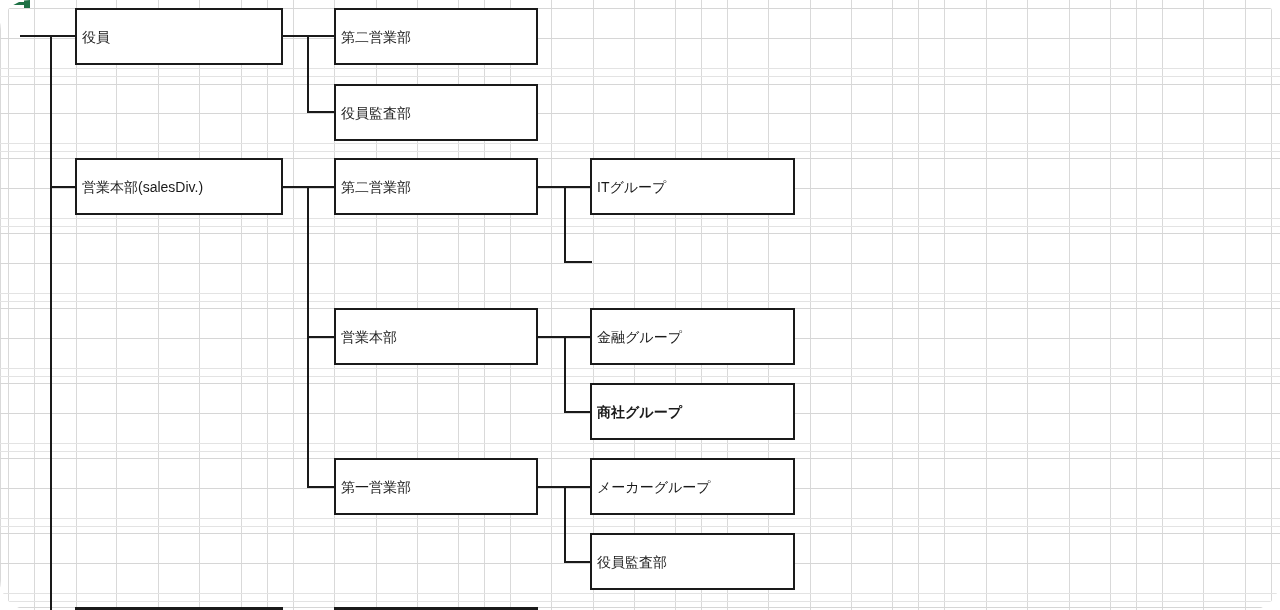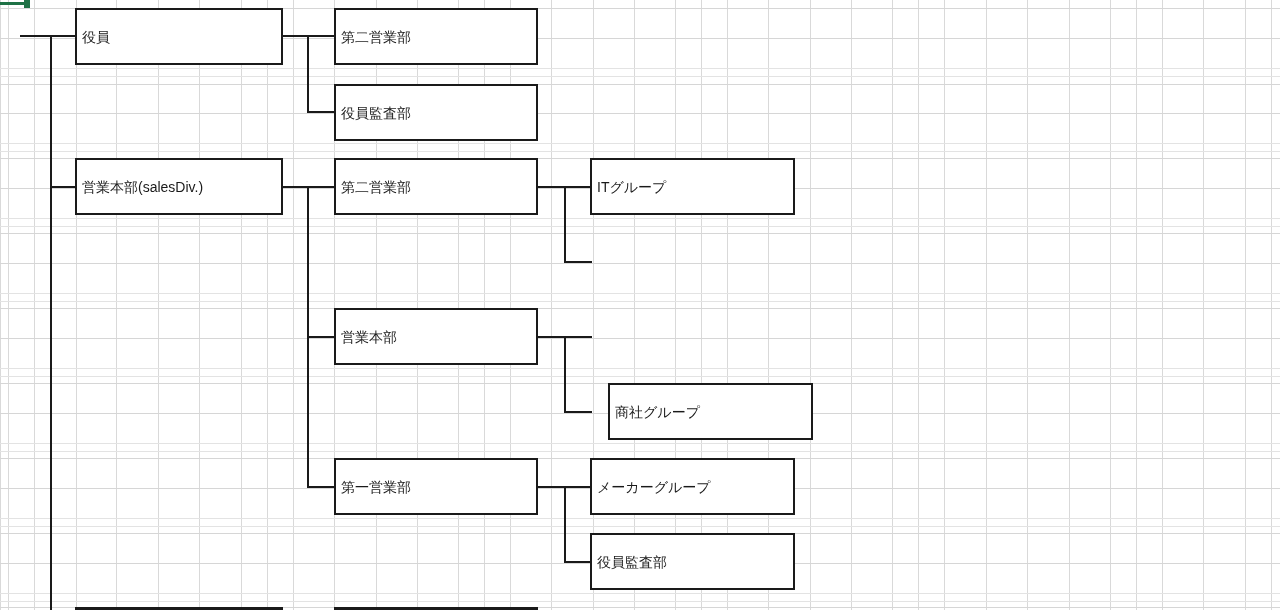--- a/index.html
+++ b/index.html
@@ -11,20 +11,21 @@
   body {
     font-family: "Liberation Sans", "DejaVu Sans", sans-serif;
   }
 
   #app {
     position: relative;
     width: 1280px;
     height: 610px;
     overflow: hidden;
     background: #ffffff;
+    border-radius: 30px;
   }
 
   
   #grid-layer {
     position: absolute;
     left: 0; top: 0;
     width: 1280px;
     height: 610px;
     pointer-events: none;
   }
@@ -220,21 +221,24 @@
       </div>
       <div class="node-box" style="left: 334px; top: 308px; width: 204px; height: 57px;">
         <span class="node-label">営業本部</span>
       </div>
       <div class="node-box" style="left: 334px; top: 458px; width: 204px; height: 57px;">
         <span class="node-label">第一営業部</span>
       </div>
       <div class="node-box" style="left: 590px; top: 158px; width: 205px; height: 57px; text-align: center;">
         <span class="node-label">ITグループ</span>
       </div>
-      <div class="node-box" style="left: 608px; top: 383px; width: 205px; height: 57px;">
+      <div class="node-box" style="left: 590px; top: 308px; width: 205px; height: 57px;">
+        <span class="node-label">金融グループ</span>
+      </div>
+      <div class="node-box" style="left: 590px; top: 383px; width: 205px; height: 57px; font-weight: bold;">
         <span class="node-label">商社グループ</span>
       </div>
       <div class="node-box" style="left: 590px; top: 458px; width: 205px; height: 57px;">
         <span class="node-label">メーカーグループ</span>
       </div>
       <div class="node-box" style="left: 590px; top: 533px; width: 205px; height: 57px;">
         <span class="node-label">役員監査部</span>
       </div>
       <div class="node-box" style="left: 75px; top: 607px; width: 208px; height: 3px;"></div>
       <div class="node-box" style="left: 334px; top: 607px; width: 204px; height: 3px;"></div>

